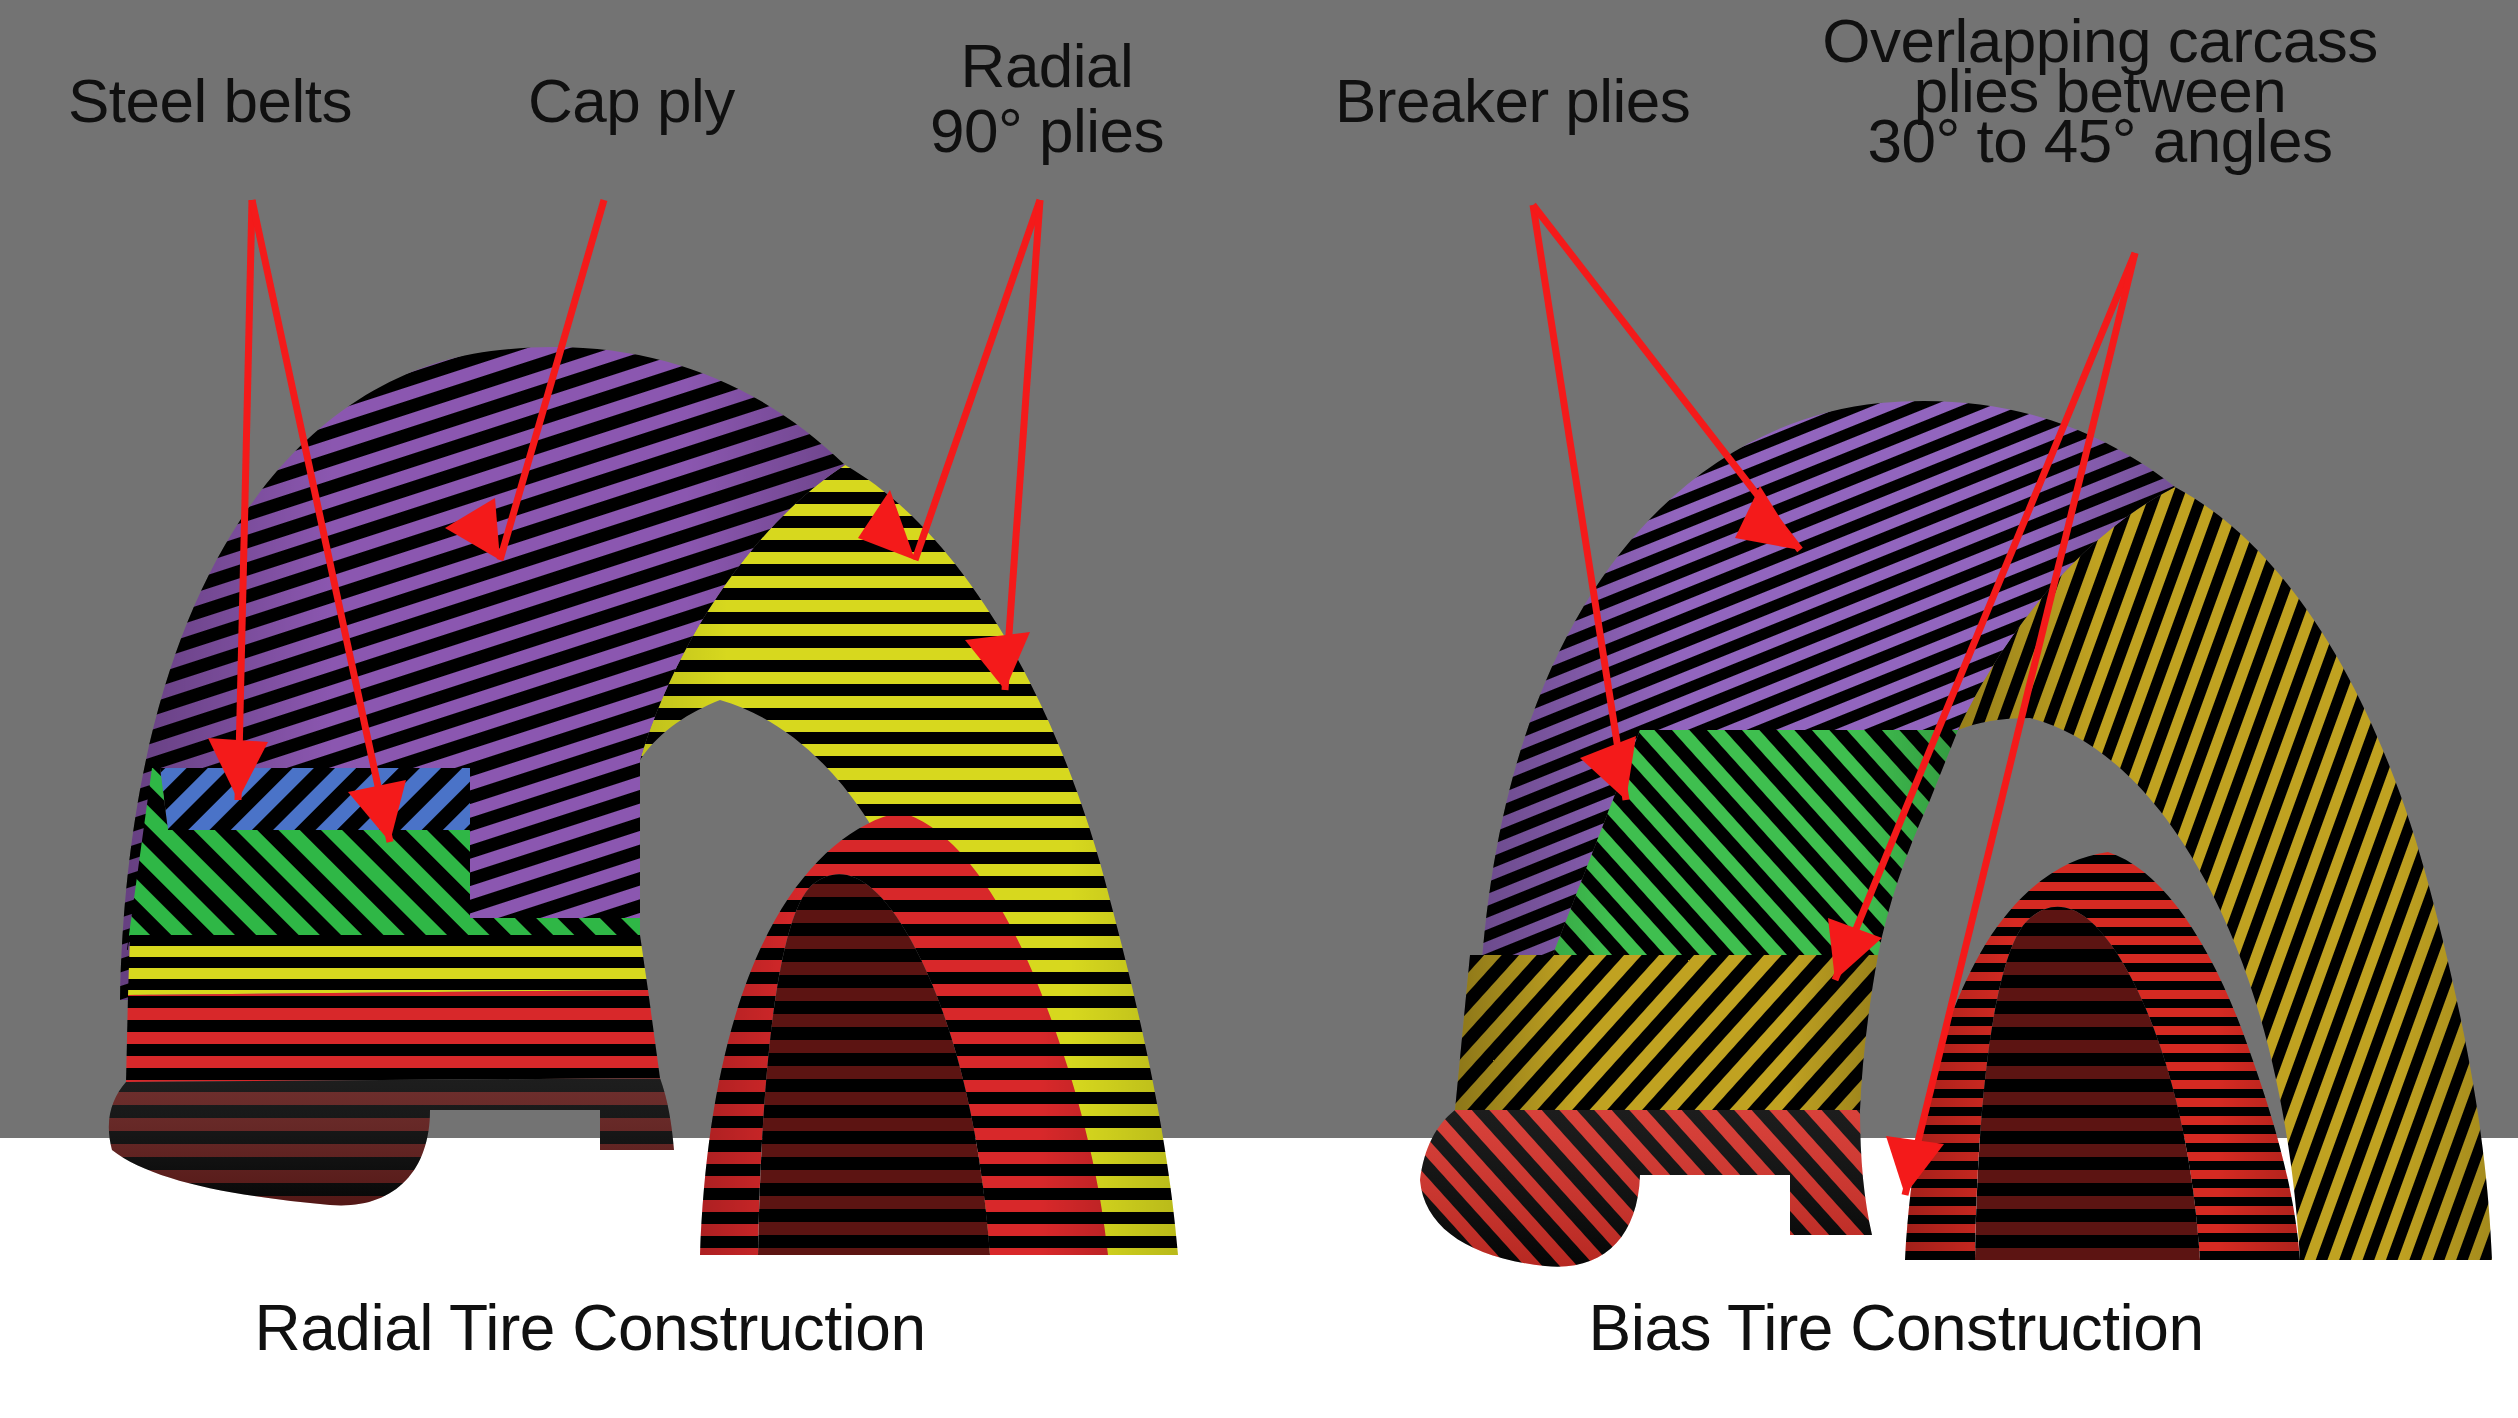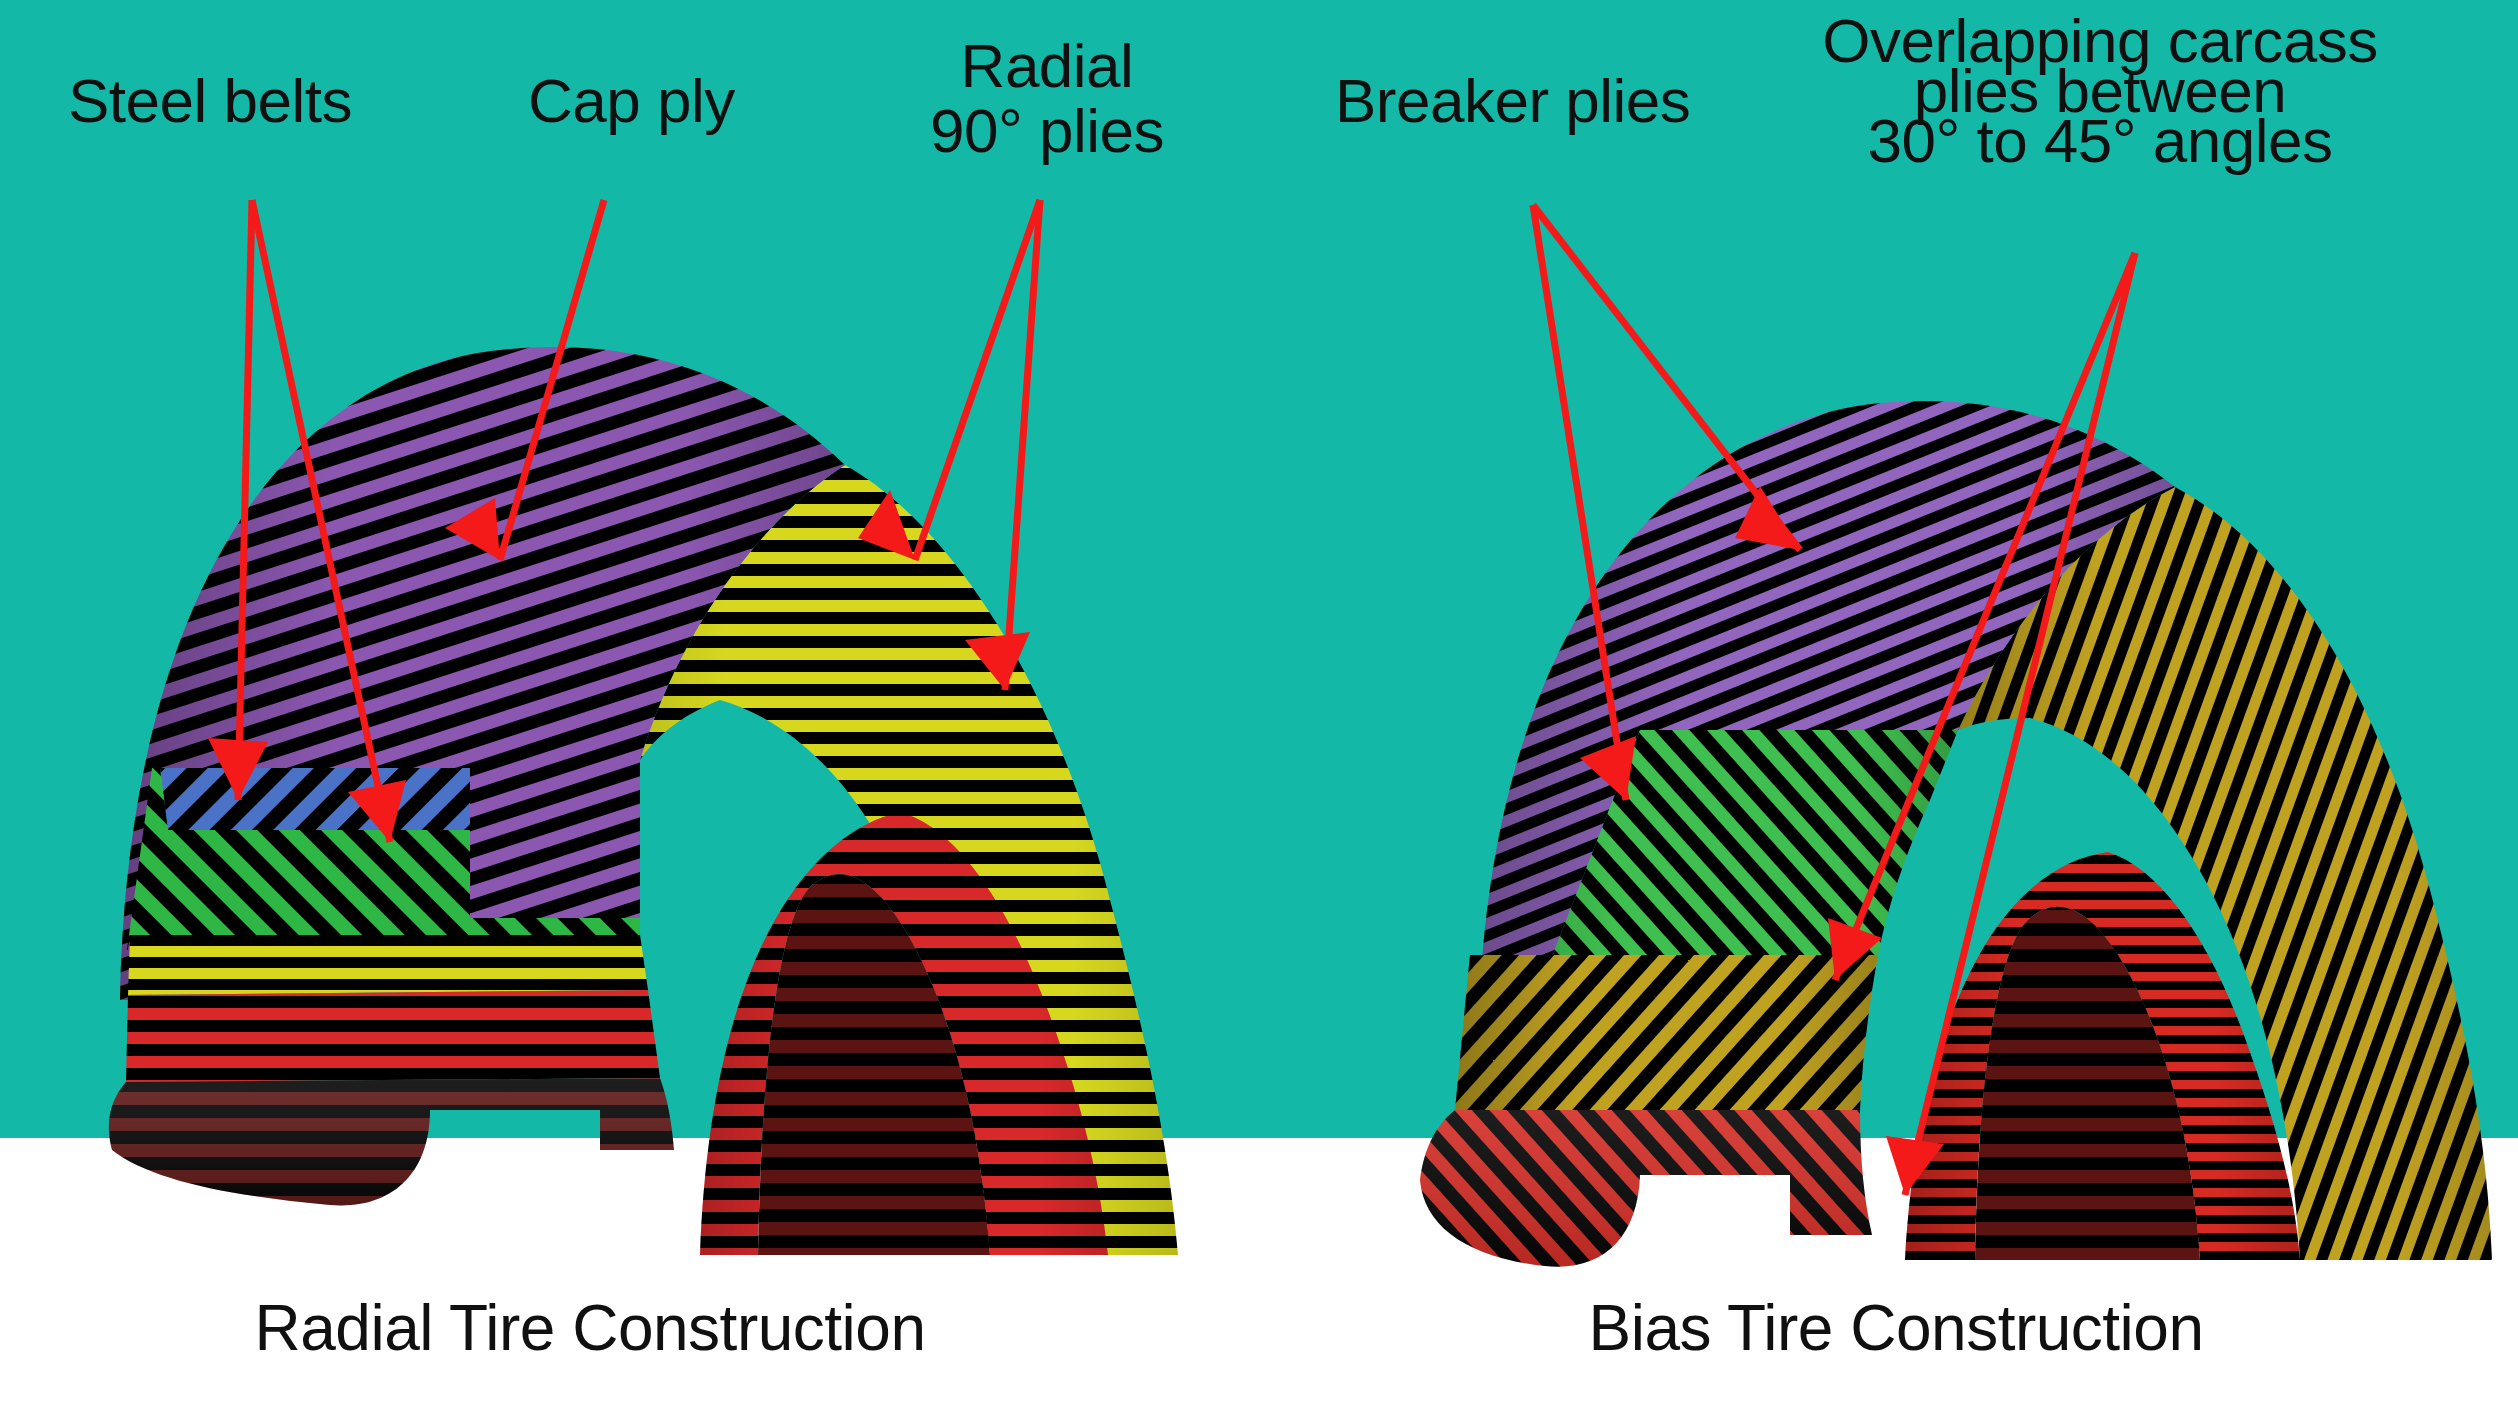--- a/index.html
+++ b/index.html
@@ -10,21 +10,21 @@
   body {
     width: 2518px;
     height: 1418px;
     font-family: "Liberation Sans", sans-serif;
     overflow: hidden;
   }
   #stage {
     position: relative;
     width: 2518px;
     height: 1138px;
-    background: #14b8a6;
+    background: #737373;
   }
   svg.diagram {
     position: absolute;
     left: 0;
     top: 0;
     width: 2518px;
     height: 1418px;
     display: block;
   }
   text.anno {

